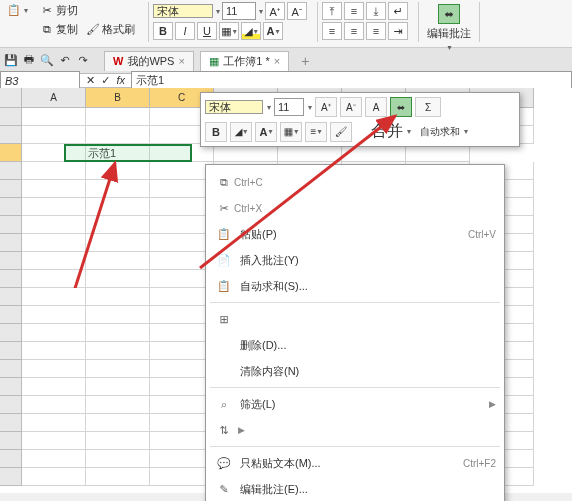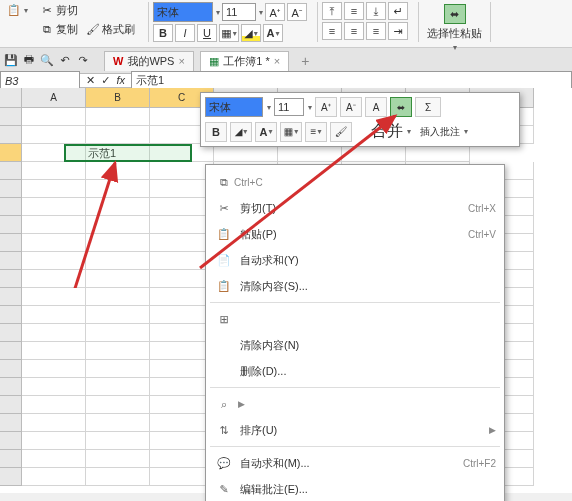--- a/index.html
+++ b/index.html
@@ -3,21 +3,21 @@
 <meta charset="utf-8">
 <style>
 *{margin:0;padding:0;box-sizing:border-box;font-family:"Microsoft YaHei",SimSun,Arial,sans-serif;font-size:11px;color:#333}
 body{background:#f0f0f0;width:572px;height:501px;overflow:hidden;position:relative}
 .top-toolbar{display:flex;align-items:flex-start;padding:2px 4px;background:#f6f6f6;border-bottom:1px solid #ccc;height:48px}
 .tb-group{display:flex;flex-direction:column;gap:2px;margin-right:6px}
 .tb-row{display:flex;align-items:center;gap:2px}
 .tb-btn{display:flex;align-items:center;gap:2px;padding:1px 3px;cursor:pointer}
 .ic{display:inline-flex;width:14px;height:14px;align-items:center;justify-content:center}
 .sep{width:1px;height:40px;background:#ccc;margin:0 4px}
-.font-sel{width:60px;height:20px;border:1px solid #999;background:#3b82f6;padding:0 3px;font-size:11px}
+.font-sel{width:60px;height:14px;border:1px solid #999;background:#fef9c3;padding:0 3px;font-size:11px}
 .size-sel{width:34px;height:18px;border:1px solid #999;background:#fff;padding:0 3px;font-size:11px}
 .fmt-btn{width:20px;height:18px;border:1px solid #bbb;background:#fff;display:inline-flex;align-items:center;justify-content:center;cursor:pointer}
 .big-btn{display:flex;flex-direction:column;align-items:center;padding:2px 4px;cursor:pointer;font-size:10px;gap:2px}
 .doc-tabs{display:flex;align-items:center;height:26px;background:#e4e4e4;border-bottom:1px solid #bbb;padding:0 4px;gap:6px}
 .doc-tabs .ql{display:flex;gap:4px;margin-right:8px}
 .tab{display:flex;align-items:center;gap:4px;padding:2px 8px;background:#f6f6f6;border:1px solid #bbb;border-bottom:none;cursor:pointer}
 .tab.active{background:#fff}
 .formula-bar{display:flex;align-items:center;height:14px;background:#fff;border-bottom:1px solid #bbb}
 .name-box{width:80px;height:20px;border:1px solid #999;background:#fff;padding:0 4px;display:flex;align-items:center;font-style:italic}
 .fb-btns{display:flex;gap:6px;padding:0 6px;color:#888}
@@ -113,21 +113,21 @@
     <div class="tb-row">
       <span class="fmt-btn">≡</span>
       <span class="fmt-btn">≡</span>
       <span class="fmt-btn">≡</span>
       <span class="fmt-btn">⇥</span>
     </div>
   </div>
   <div class="sep"></div>
   <div class="big-btn">
     <span class="ic" style="width:22px;height:20px;background:#a5d6a7;border:1px solid #388e3c">⬌</span>
-    <span>选择性粘贴</span>
+    <span>编辑批注</span>
       <span class="drop">▾</span>
   </div>
   <div class="sep"></div>
 </div>
 
 <div class="doc-tabs">
   <div class="ql">
     <span class="ic">💾</span>
     <span class="ic">🖶</span>
     <span class="ic">🔍</span>
@@ -434,74 +434,73 @@
       <span class="mini-btn">◢<span class="drop">▾</span></span>
       <span class="mini-btn" style="color:#c00">
           <b>A</b>
           <span class="drop">▾</span>
         </span>
       <span class="mini-btn">▦<span class="drop">▾</span></span>
       <span class="mini-btn">≡<span class="drop">▾</span></span>
       <span class="mini-btn">🖌</span>
       <span style="font-size:16px;margin-left:16px">合并</span>
         <span class="drop">▾</span>
-      <span style="font-size:10px;margin-left:6px">插入批注</span>
+      <span style="font-size:10px;margin-left:6px">自动求和</span>
         <span class="drop">▾</span>
     </div>
   </div>
 
   <div class="ctx-menu" id="ctxmenu" style="left:205px;top:76px">
       <div class="ctx-item">
         <span class="ctx-icon">⧉</span>
         <span class="ctx-short">Ctrl+C</span>
       </div>
       <div class="ctx-item">
         <span class="ctx-icon">✂</span>
-        <span class="ctx-label">剪切(T)</span>
         <span class="ctx-short">Ctrl+X</span>
       </div>
       <div class="ctx-item">
         <span class="ctx-icon">📋</span>
         <span class="ctx-label">粘贴(P)</span>
         <span class="ctx-short">Ctrl+V</span>
       </div>
       <div class="ctx-item">
         <span class="ctx-icon">📄</span>
-        <span class="ctx-label">自动求和(Y)</span>
+        <span class="ctx-label">插入批注(Y)</span>
       </div>
       <div class="ctx-item">
         <span class="ctx-icon">📋</span>
-        <span class="ctx-label">清除内容(S)...</span>
+        <span class="ctx-label">自动求和(S)...</span>
       </div>
       <div class="ctx-sep"></div>
       <div class="ctx-item">
         <span class="ctx-icon">⊞</span>
+      </div>
+      <div class="ctx-item">
+        <span class="ctx-icon"></span>
+        <span class="ctx-label">删除(D)...</span>
       </div>
       <div class="ctx-item">
         <span class="ctx-icon"></span>
         <span class="ctx-label">清除内容(N)</span>
       </div>
-      <div class="ctx-item">
-        <span class="ctx-icon"></span>
-        <span class="ctx-label">删除(D)...</span>
-      </div>
       <div class="ctx-sep"></div>
       <div class="ctx-item">
         <span class="ctx-icon">⌕</span>
+        <span class="ctx-label">筛选(L)</span>
         <span class="ctx-arrow">▶</span>
       </div>
       <div class="ctx-item">
         <span class="ctx-icon">⇅</span>
-        <span class="ctx-label">排序(U)</span>
         <span class="ctx-arrow">▶</span>
       </div>
       <div class="ctx-sep"></div>
       <div class="ctx-item">
         <span class="ctx-icon">💬</span>
-        <span class="ctx-label">自动求和(M)...</span>
+        <span class="ctx-label">只粘贴文本(M)...</span>
         <span class="ctx-short">Ctrl+F2</span>
       </div>
       <div class="ctx-item">
         <span class="ctx-icon">✎</span>
         <span class="ctx-label">编辑批注(E)...</span>
       </div>
     </div>
 </div>
 
 </body></html>

